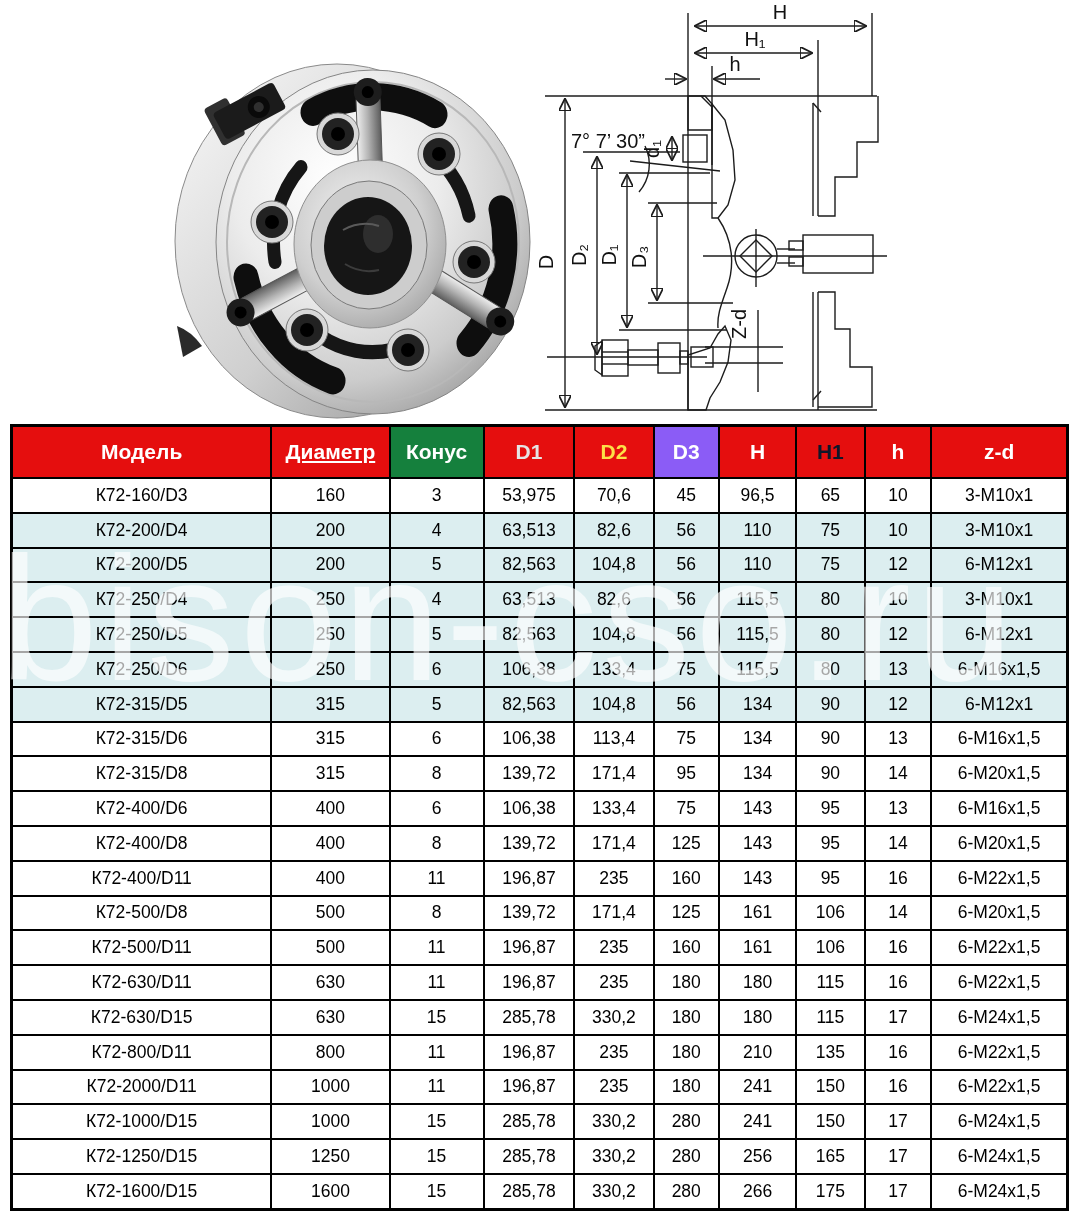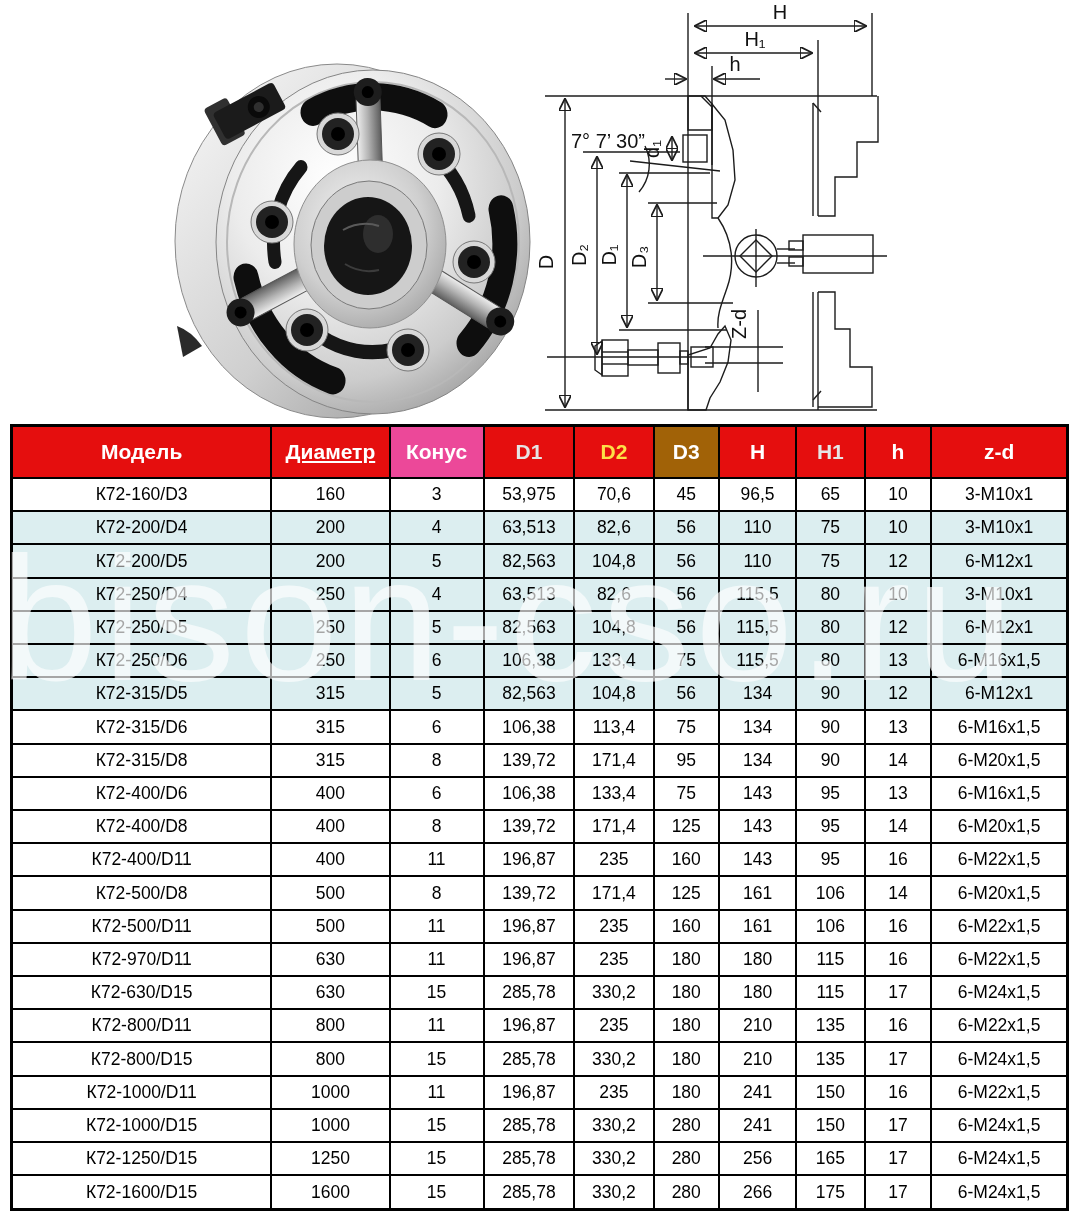--- a/index.html
+++ b/index.html
@@ -287,26 +287,26 @@
       <col style="width: 6.2%;">
       <col style="width: 7.3%;">
       <col style="width: 6.5%;">
       <col style="width: 6.3%;">
       <col style="width: 12.9%;">
     </colgroup>
   <thead>
       <tr>
         <th style="background: rgb(229, 14, 14); color: rgb(255, 255, 255);">Модель</th>
         <th style="background: rgb(229, 14, 14); color: rgb(255, 255, 255); text-decoration: underline;">Диаметр</th>
-        <th style="background: #ec4899; color: rgb(255, 255, 255);">Конус</th>
+        <th style="background: #15803d; color: rgb(255, 255, 255);">Конус</th>
         <th style="background: rgb(229, 14, 14); color: #e5e5e5;">D1</th>
         <th style="background: rgb(229, 14, 14); color: #fde047;">D2</th>
-        <th style="background: #a16207; color: rgb(255, 255, 255);">D3</th>
+        <th style="background: #8b5cf6; color: rgb(255, 255, 255);">D3</th>
         <th style="background: rgb(229, 14, 14); color: rgb(255, 255, 255);">H</th>
-        <th style="background: rgb(229, 14, 14); color: #e5e5e5;">H1</th>
+        <th style="background: rgb(229, 14, 14); color: #0f172a;">H1</th>
         <th style="background: rgb(229, 14, 14); color: rgb(255, 255, 255);">h</th>
         <th style="background: rgb(229, 14, 14); color: rgb(255, 255, 255);">z-d</th>
       </tr>
     </thead>
   <tbody>
       <tr>
         <td>К72-160/D3</td>
         <td>160</td>
         <td>3</td>
         <td>53,975</td>
@@ -467,21 +467,21 @@
         <td>11</td>
         <td>196,87</td>
         <td>235</td>
         <td>160</td>
         <td>161</td>
         <td>106</td>
         <td>16</td>
         <td>6-M22x1,5</td>
       </tr>
       <tr>
-        <td>К72-970/D11</td>
+        <td>К72-630/D11</td>
         <td>630</td>
         <td>11</td>
         <td>196,87</td>
         <td>235</td>
         <td>180</td>
         <td>180</td>
         <td>115</td>
         <td>16</td>
         <td>6-M22x1,5</td>
       </tr>
@@ -503,33 +503,21 @@
         <td>11</td>
         <td>196,87</td>
         <td>235</td>
         <td>180</td>
         <td>210</td>
         <td>135</td>
         <td>16</td>
         <td>6-M22x1,5</td>
       </tr>
       <tr>
-        <td>К72-800/D15</td>
-        <td>800</td>
-        <td>15</td>
-        <td>285,78</td>
-        <td>330,2</td>
-        <td>180</td>
-        <td>210</td>
-        <td>135</td>
-        <td>17</td>
-        <td>6-M24x1,5</td>
-      </tr>
-      <tr>
-        <td>К72-1000/D11</td>
+        <td>К72-2000/D11</td>
         <td>1000</td>
         <td>11</td>
         <td>196,87</td>
         <td>235</td>
         <td>180</td>
         <td>241</td>
         <td>150</td>
         <td>16</td>
         <td>6-M22x1,5</td>
       </tr>

